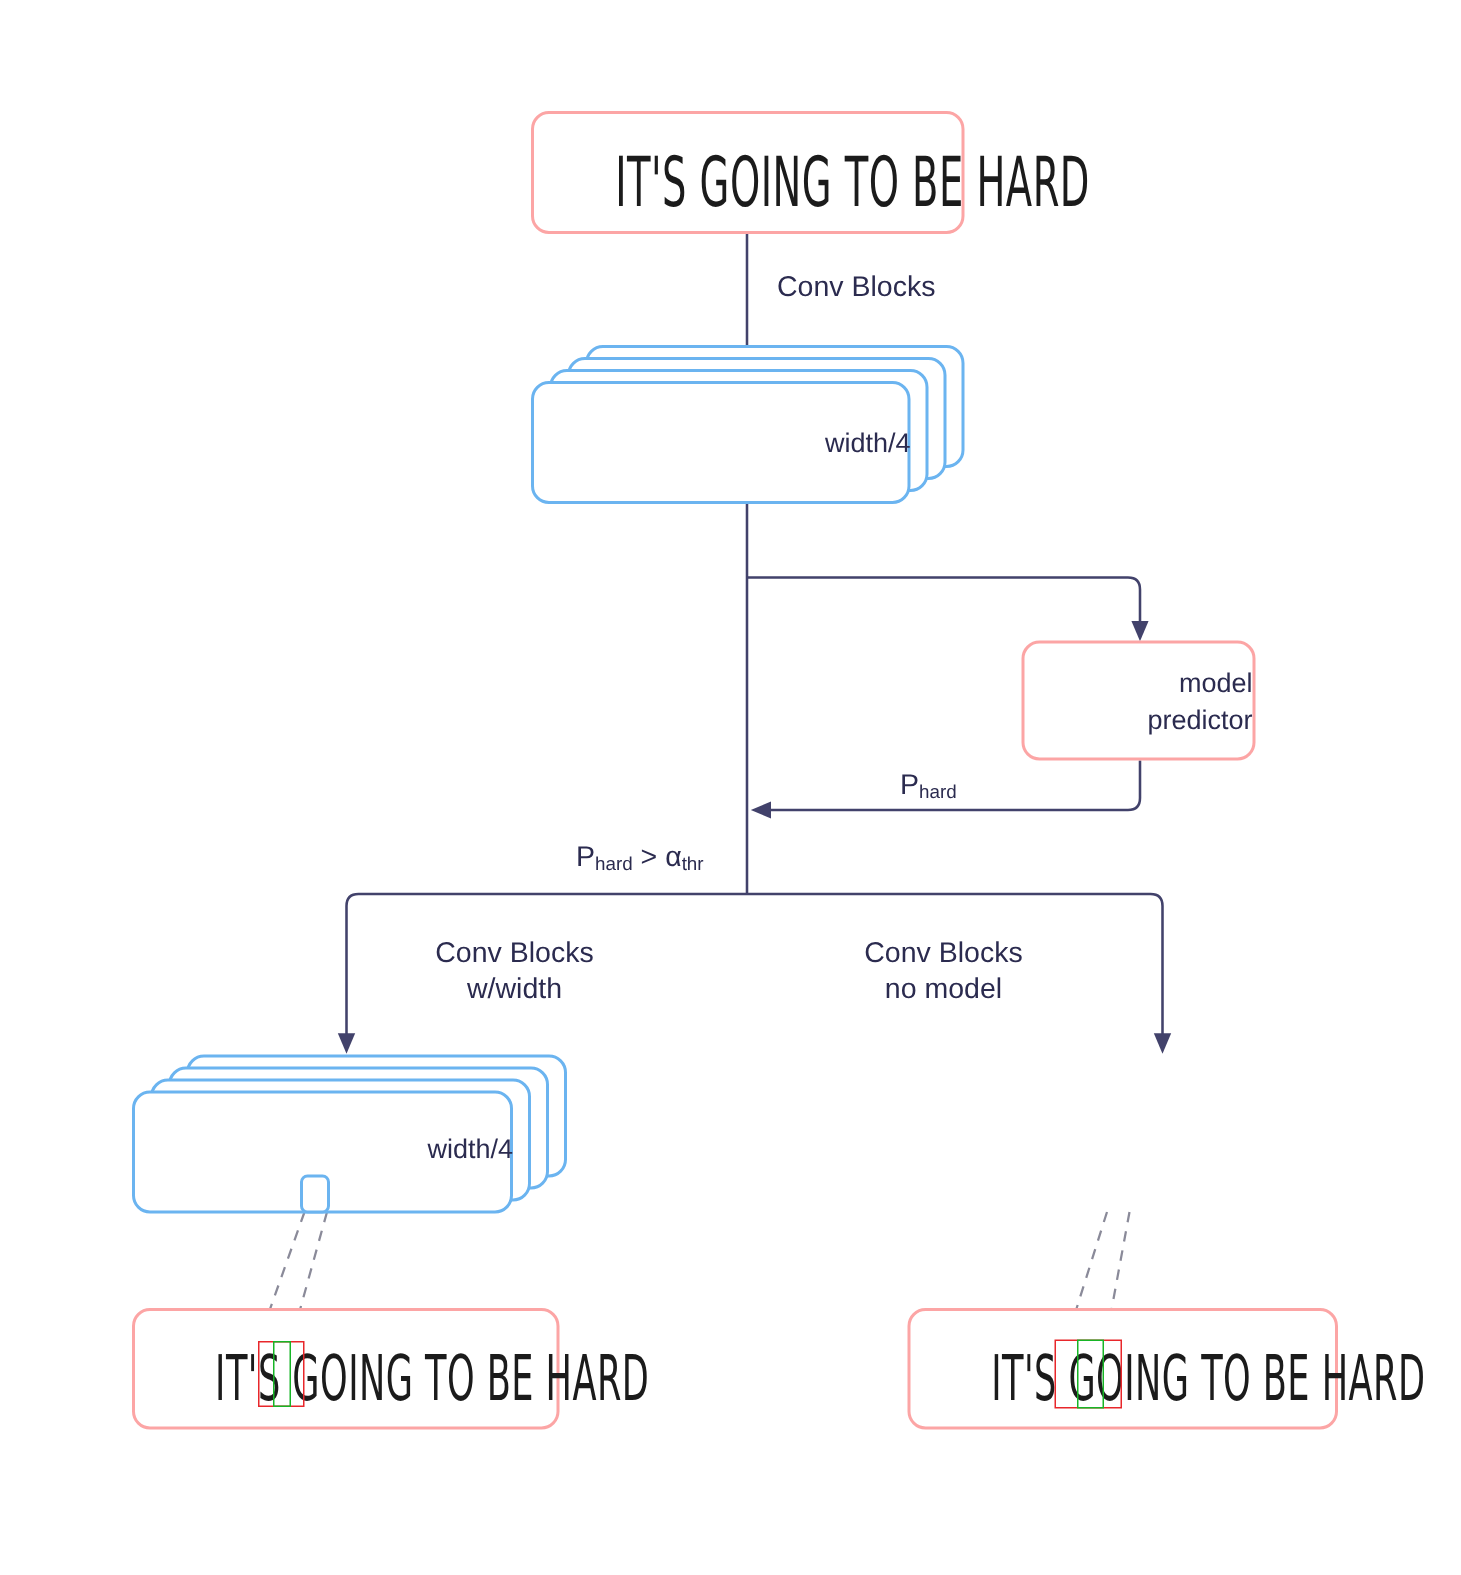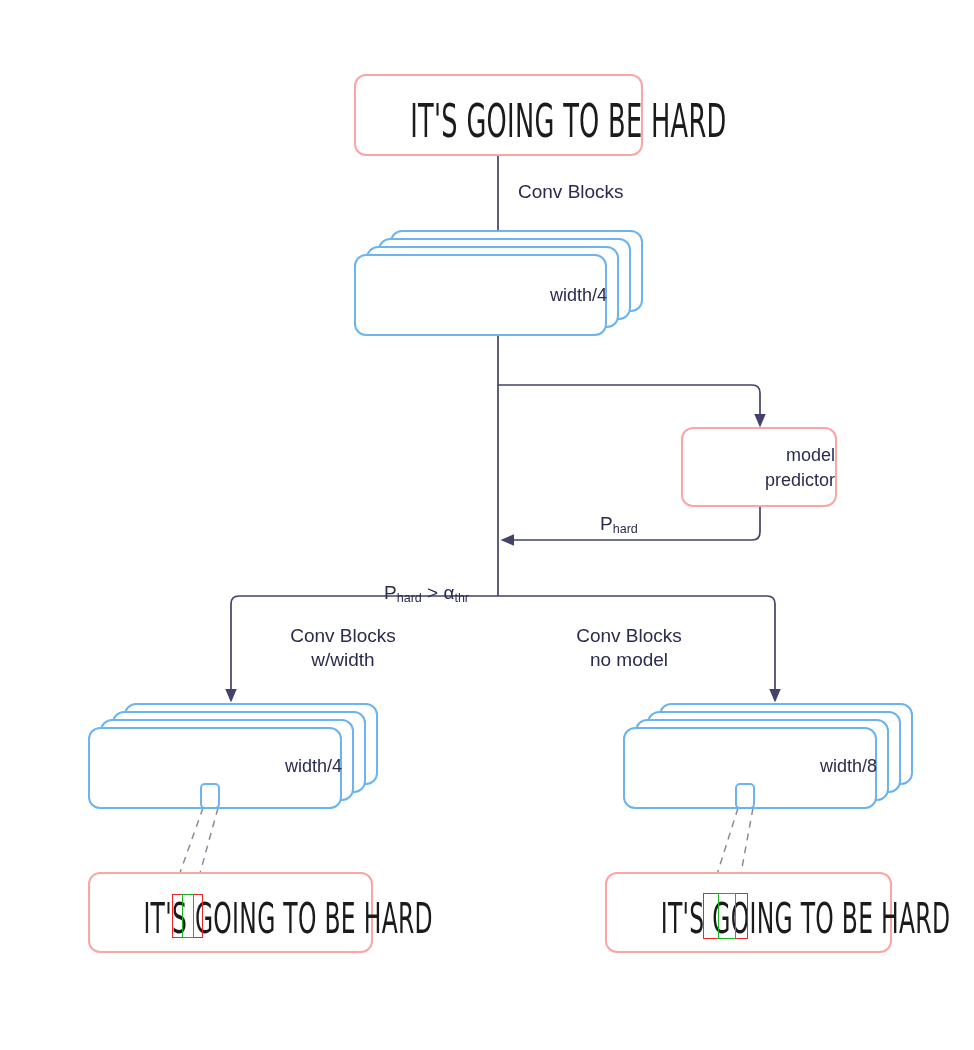--- a/index.html
+++ b/index.html
@@ -98,21 +98,21 @@
 
   <div class="box" style="left:681px;top:427px;width:156px;height:80px;">
     <div class="dim-label" style="top:16px;">model</div>
     <div class="dim-label" style="top:41px;">predictor</div>
   </div>
 
   <div class="edge-label" style="left:600px;top:512px;">
     <span>P</span><sub>hard</sub>
   </div>
 
-  <div class="edge-label" style="left:384px;top:560px;margin-top:21px;">
+  <div class="edge-label" style="left:384px;top:560px;">
     <span>P</span><sub>hard</sub><span> &gt; </span><span>α</span><sub>thr</sub>
   </div>
 
   <div class="edge-label" style="left:263px;top:624px;width:160px;">
     <div>Conv Blocks</div>
     <div>w/width</div>
   </div>
   <div class="edge-label" style="left:549px;top:624px;width:160px;">
     <div>Conv Blocks</div>
     <div>no model</div>
@@ -120,28 +120,20 @@
 
   <div style="position:absolute;left:88px;top:703px;width:292px;height:106px;">
     <div class="stack-layer" style="left:36px;top:0px;width:254px;height:82px;"></div>
     <div class="stack-layer" style="left:24px;top:8px;width:254px;height:82px;"></div>
     <div class="stack-layer" style="left:12px;top:16px;width:254px;height:82px;"></div>
     <div class="stack-layer" style="left:0px;top:24px;width:254px;height:82px;"></div>
     <div class="dim-label" style="top:53px;left:0px;width:254px;">width/4</div>
     <div class="cell-marker" style="left:112px;top:80px;width:20px;height:26px;"></div>
   </div>
 
-  <div style="position:absolute;left:623px;top:703px;width:292px;height:106px;">
-    <div class="stack-layer" style="left:36px;top:0px;width:254px;height:82px;"></div>
-    <div class="stack-layer" style="left:24px;top:8px;width:254px;height:82px;"></div>
-    <div class="stack-layer" style="left:12px;top:16px;width:254px;height:82px;"></div>
-    <div class="stack-layer" style="left:0px;top:24px;width:254px;height:82px;"></div>
-    <div class="dim-label" style="top:53px;left:0px;width:254px;">width/8</div>
-    <div class="cell-marker" style="left:112px;top:80px;width:20px;height:26px;"></div>
-  </div>
 
   <div class="box" style="left:88px;top:872px;width:285px;height:81px;">
     <div class="ocr-text" style="top:20px;font-size:42px;">IT'S GOING TO BE HARD</div>
     <div class="hl-red" style="left:82px;top:20px;width:31px;height:44px;"></div>
     <div class="hl-green" style="left:92px;top:20px;width:12px;height:44px;"></div>
   </div>
 
   <div class="box" style="left:605px;top:872px;width:287px;height:81px;">
     <div class="ocr-text" style="top:20px;font-size:42px;">IT'S GOING TO BE HARD</div>
     <div class="hl-red" style="left:96px;top:19px;width:45px;height:46px;"></div>

